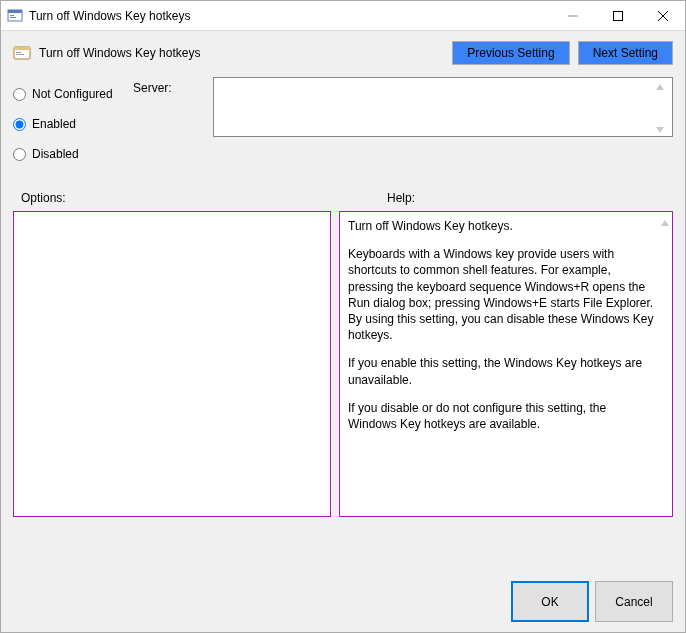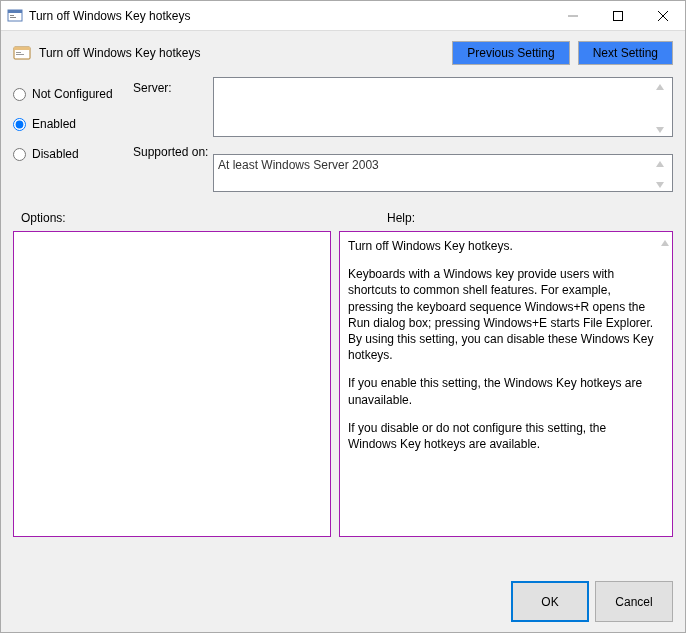--- a/index.html
+++ b/index.html
@@ -105,36 +105,24 @@
         <input type="radio" name="st" checked="" style="">
         <span>Enabled</span>
       </label>
       <label>
         <input type="radio" name="st" style="">
         <span>Disabled</span>
       </label>
     </div>
     <div class="labels-col">
       <div class="lbl">Server:</div>
-      <div class="lbl lbl2">Supported on:</div>
     </div>
     <div class="fields-col">
       <div class="textbox-wrap">
         <textarea class="textbox comment-box" style=""></textarea>
-        <div class="scroll-arrows">
-          <span><svg viewBox="0 0 10 8">
-                <polygon points="5,1 9,7 1,7" fill="#888"></polygon>
-              </svg></span>
-          <span><svg viewBox="0 0 10 8">
-                <polygon points="1,1 9,1 5,7" fill="#888"></polygon>
-              </svg></span>
-        </div>
-      </div>
-      <div class="textbox-wrap">
-        <textarea class="textbox supported-box" readonly="" style="">At least Windows Server 2003</textarea>
         <div class="scroll-arrows">
           <span><svg viewBox="0 0 10 8">
                 <polygon points="5,1 9,7 1,7" fill="#888"></polygon>
               </svg></span>
           <span><svg viewBox="0 0 10 8">
                 <polygon points="1,1 9,1 5,7" fill="#888"></polygon>
               </svg></span>
         </div>
       </div>
     </div>

